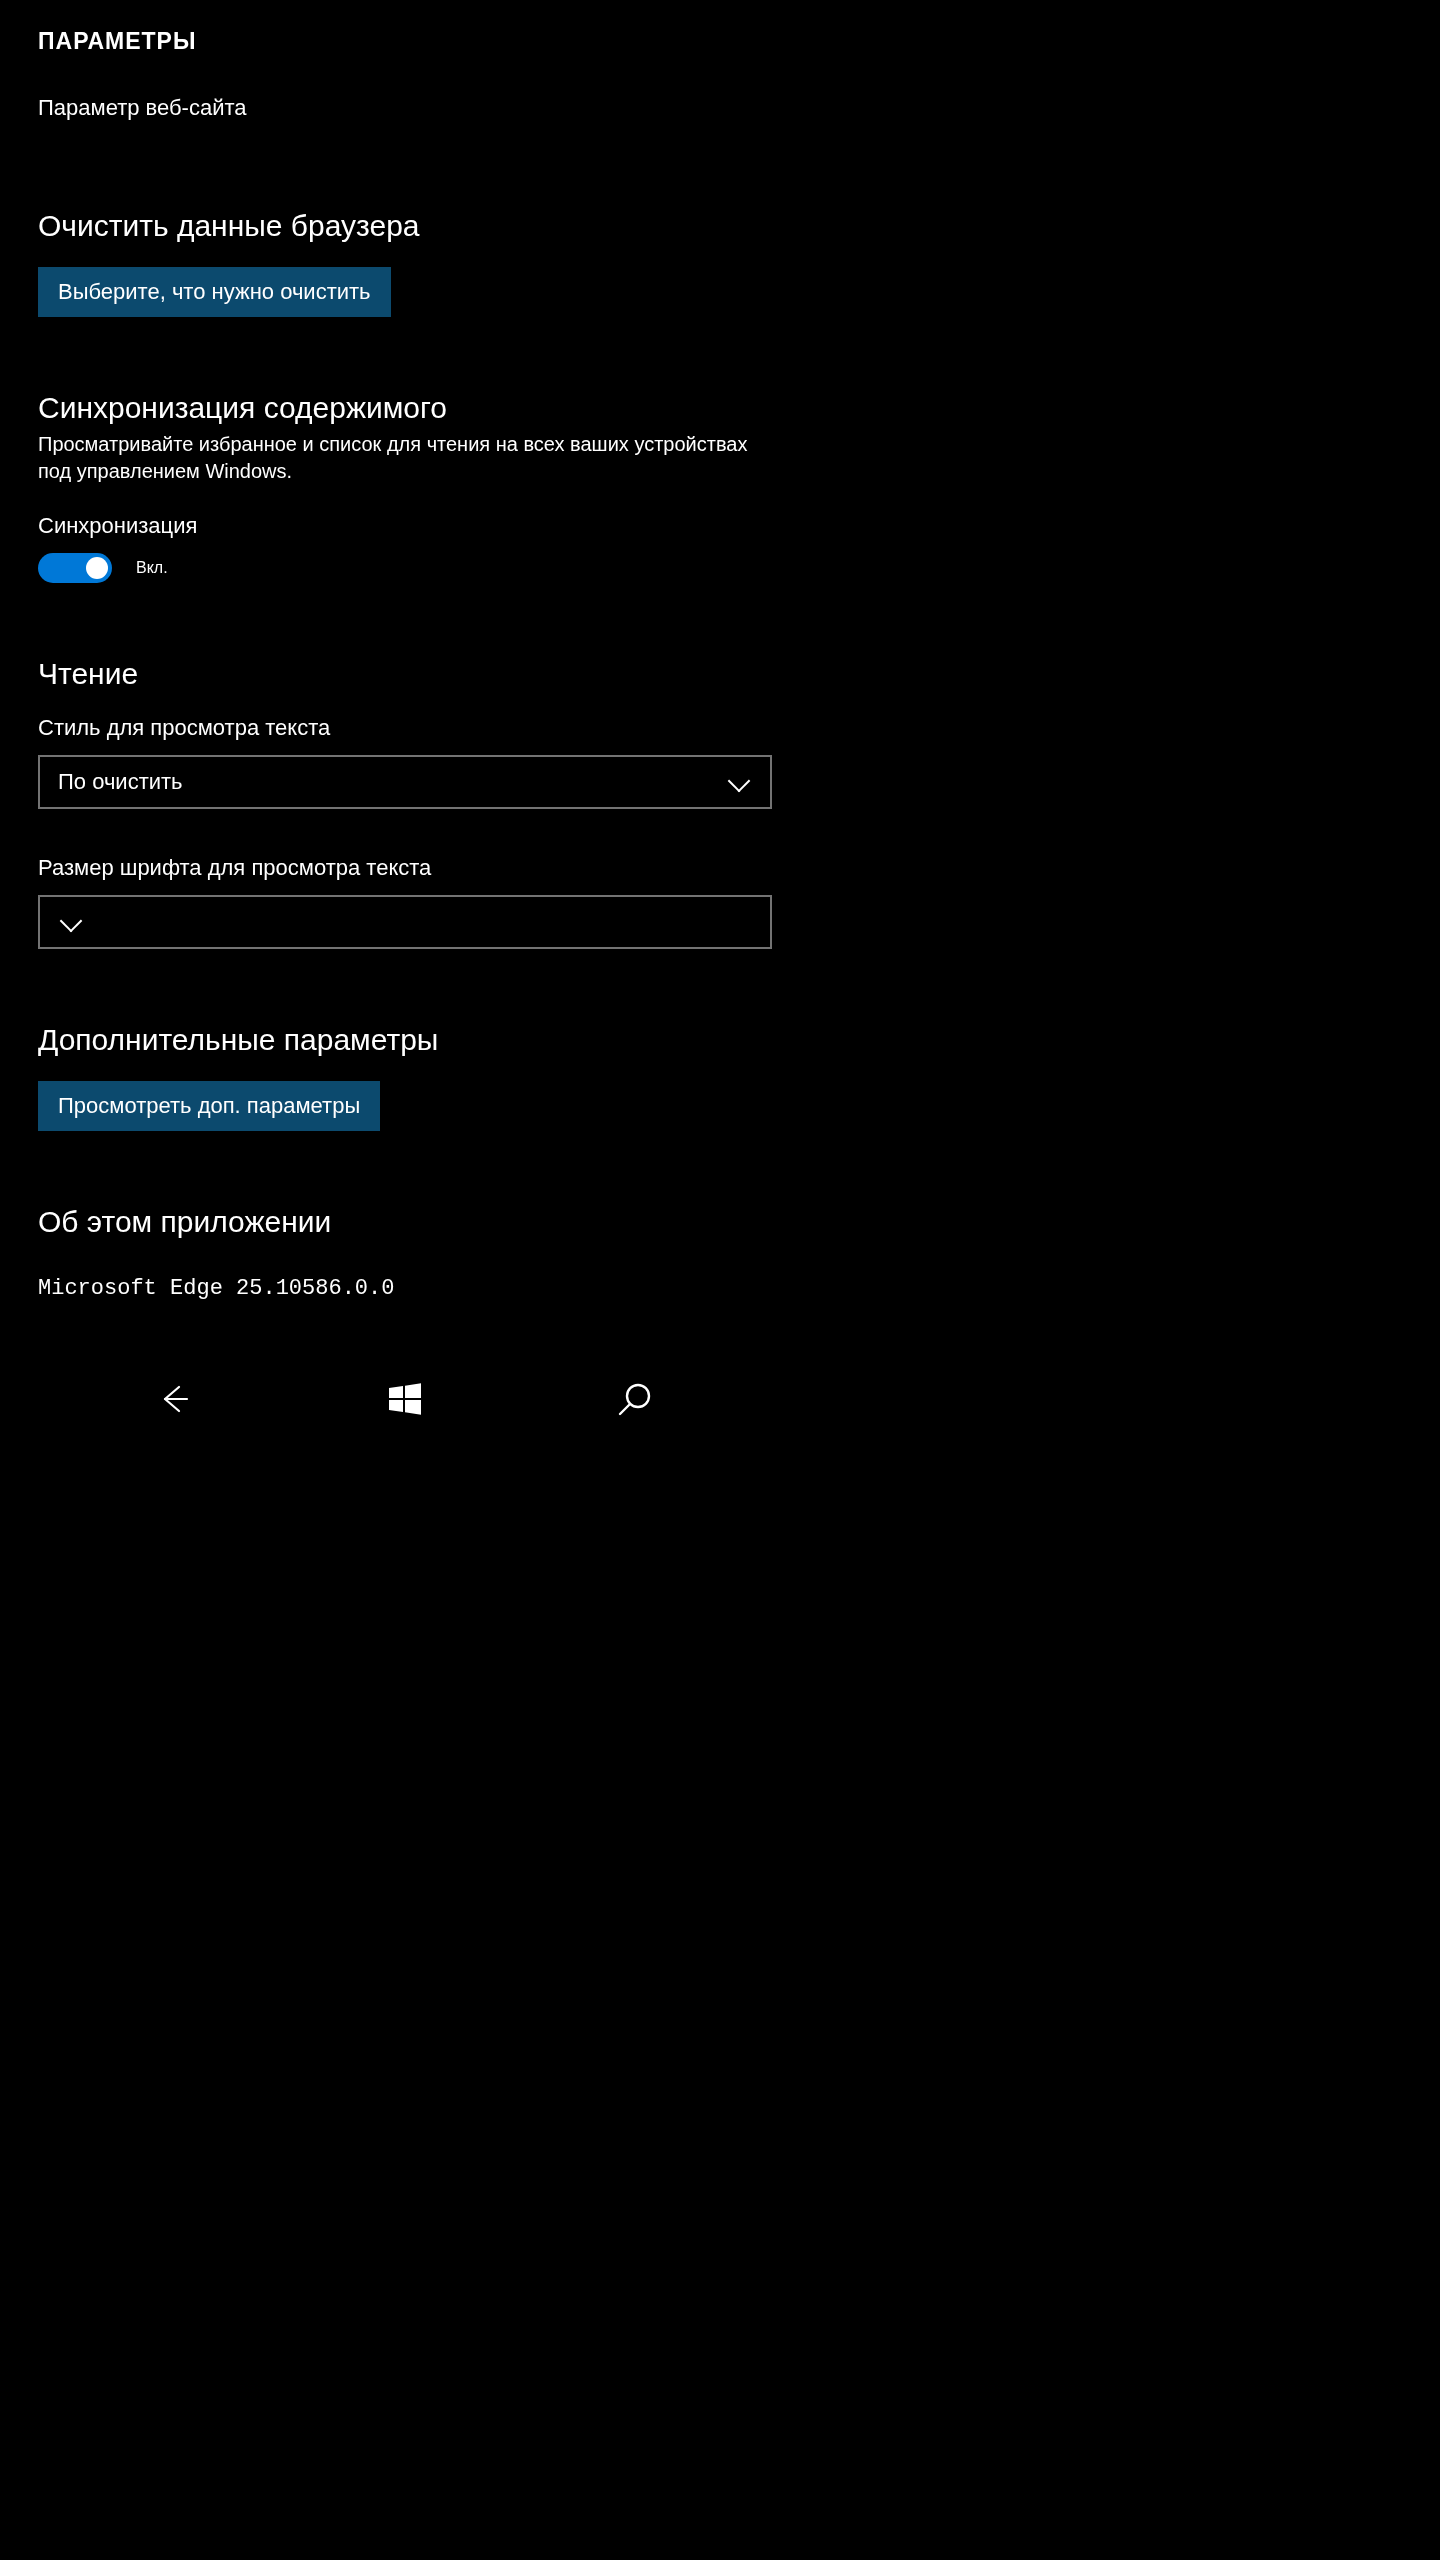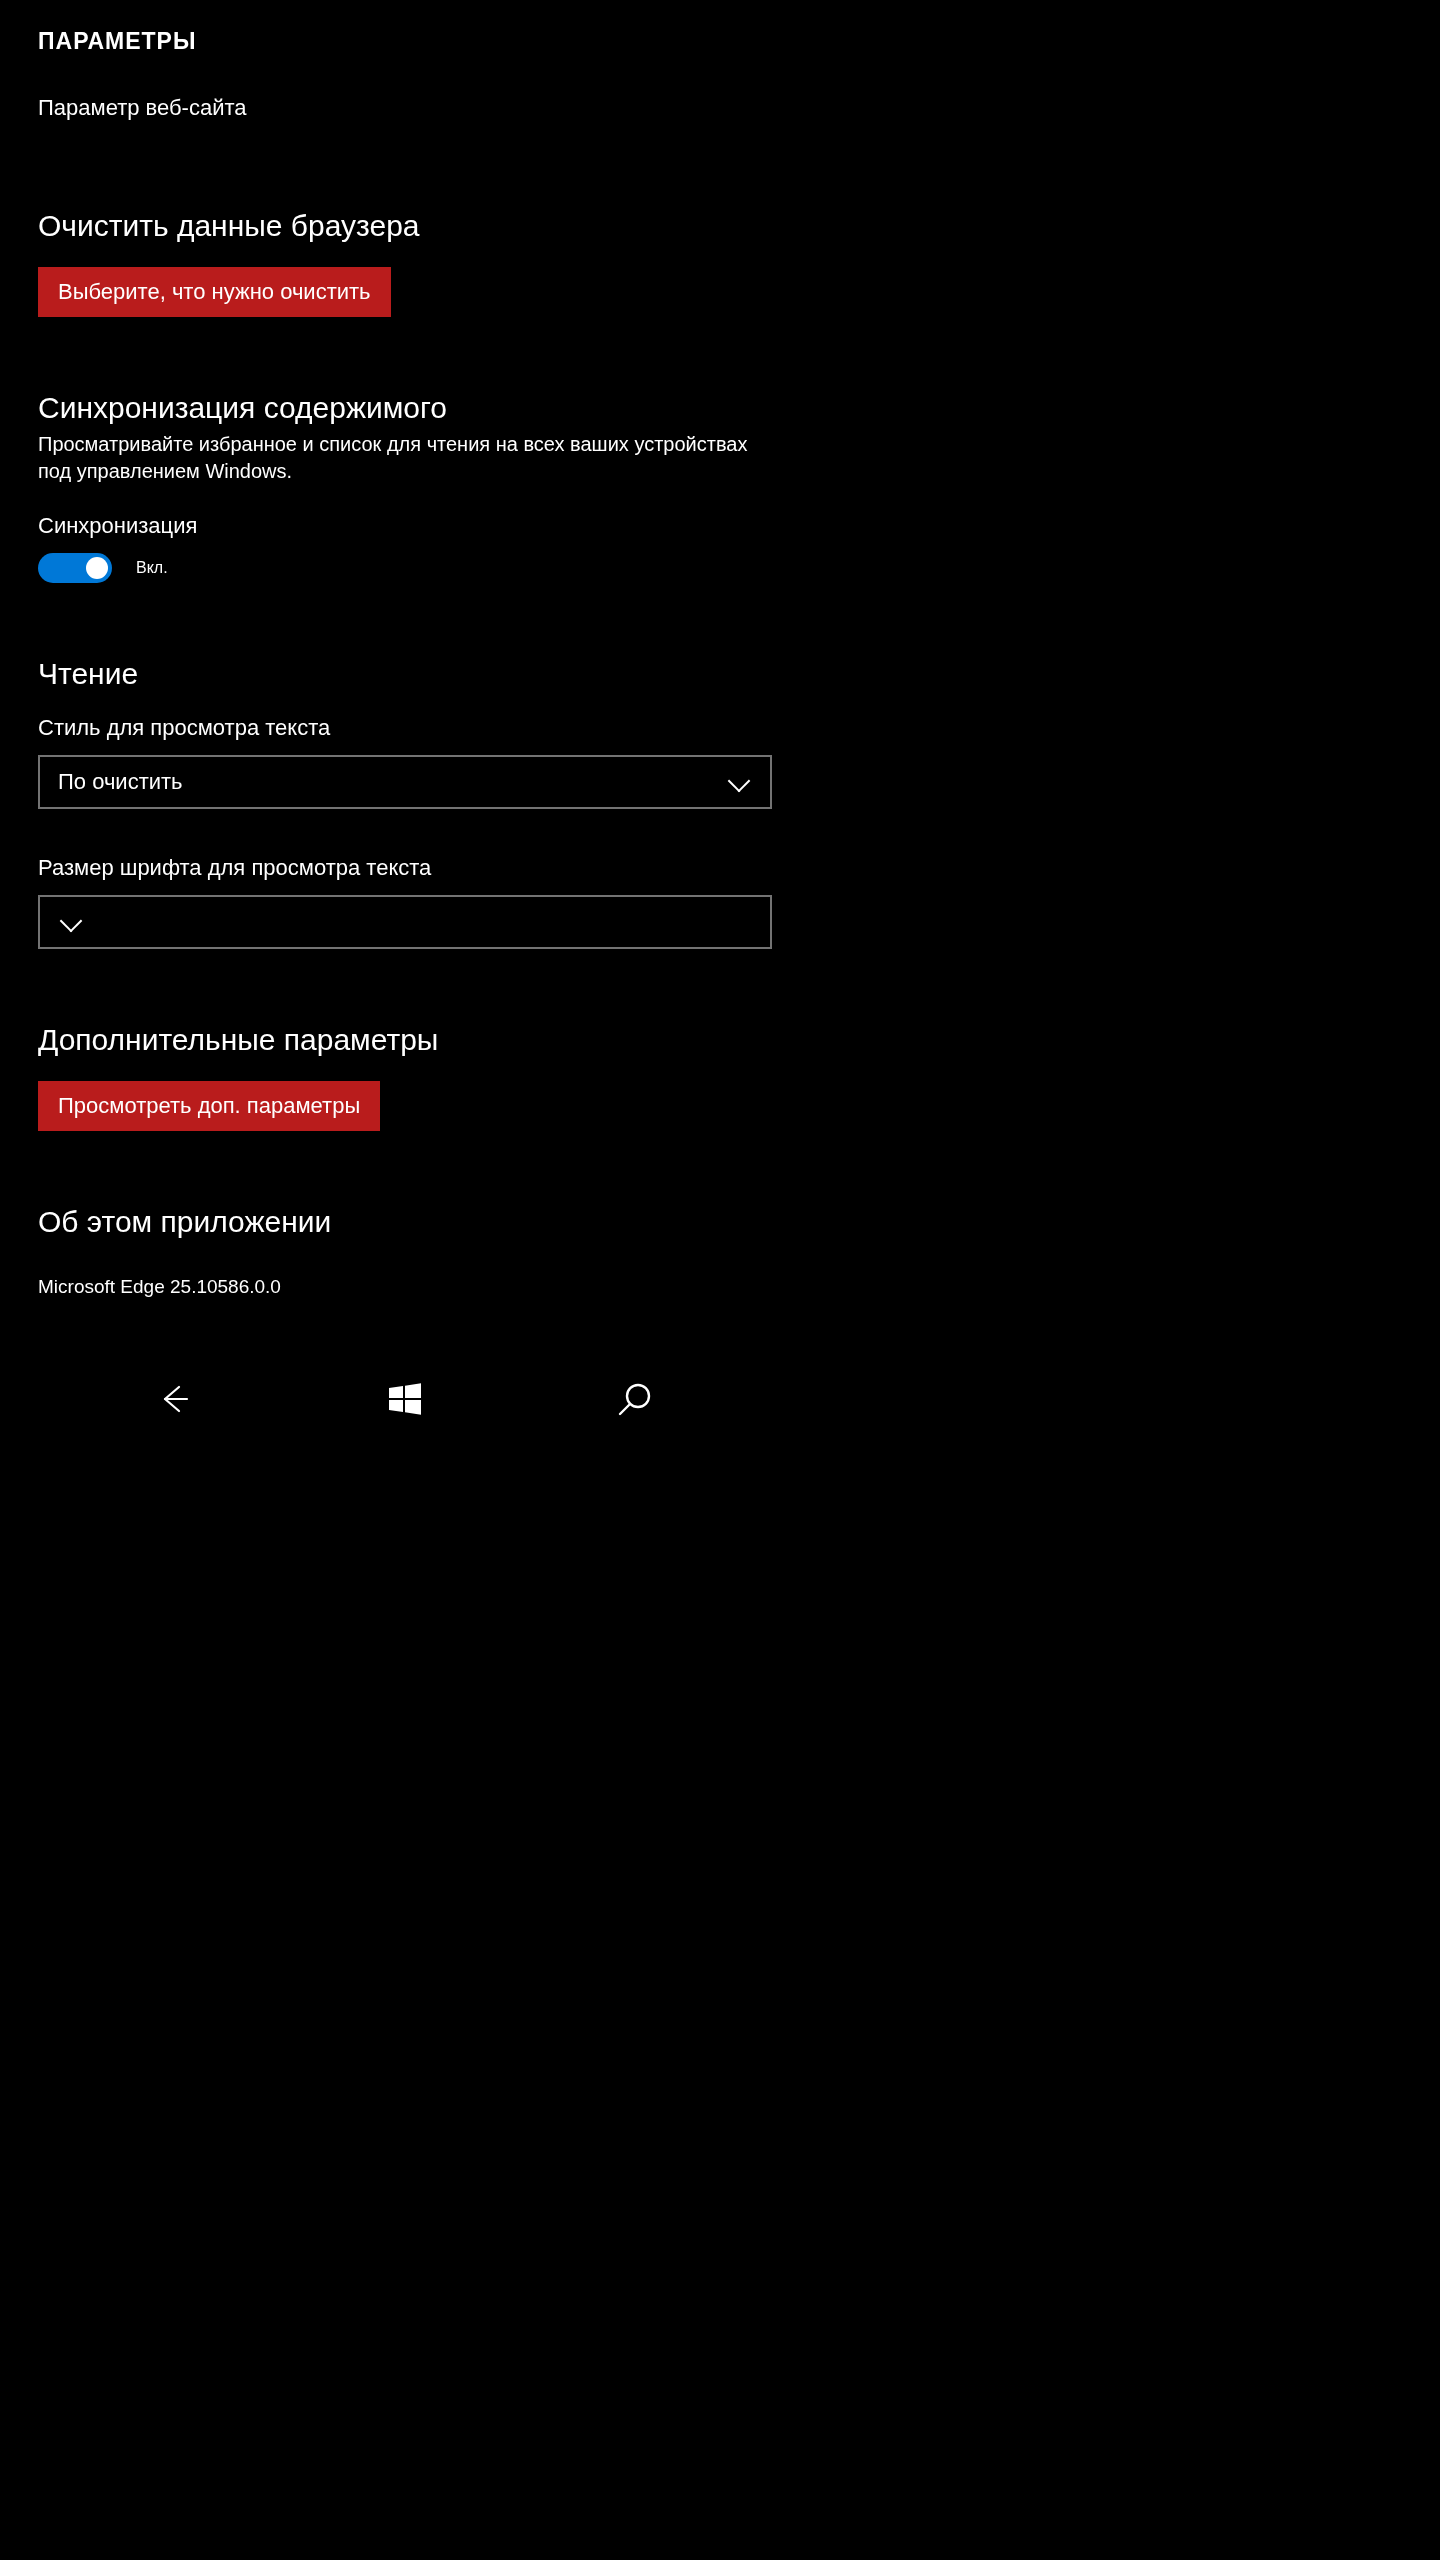--- a/index.html
+++ b/index.html
@@ -74,21 +74,21 @@
       top: 4px;
       left: 5px;
       width: 14px;
       height: 14px;
       border-right: 2px solid #fff;
       border-bottom: 2px solid #fff;
       transform: rotate(45deg);
     }
     .button-gray {
       display: inline-block;
-      background: #b91c1c;
+      background: #0c4a6e;
       color: #fff;
       font-size: 22px;
       font-weight: 400;
       padding: 12px 20px;
       border: none;
       cursor: pointer;
     }
     .gap-lg { height: 74px; }
     .gap-md { height: 46px; }
     .gap-sm { height: 18px; }
@@ -112,22 +112,23 @@
       width: 22px;
       height: 22px;
       border-radius: 50%;
       background: #fff;
     }
     .toggle-label {
       font-size: 16px;
       color: #fff;
     }
     .about-line {
-      font-size: 19px;
+      font-size: 22px;
       line-height: 1.45;
+      font-family: Liberation Mono, monospace;
     }
 
     .navbar {
       position: absolute;
       bottom: 0;
       left: 0;
       right: 0;
       height: 83px;
       background: #000;
       display: flex;

